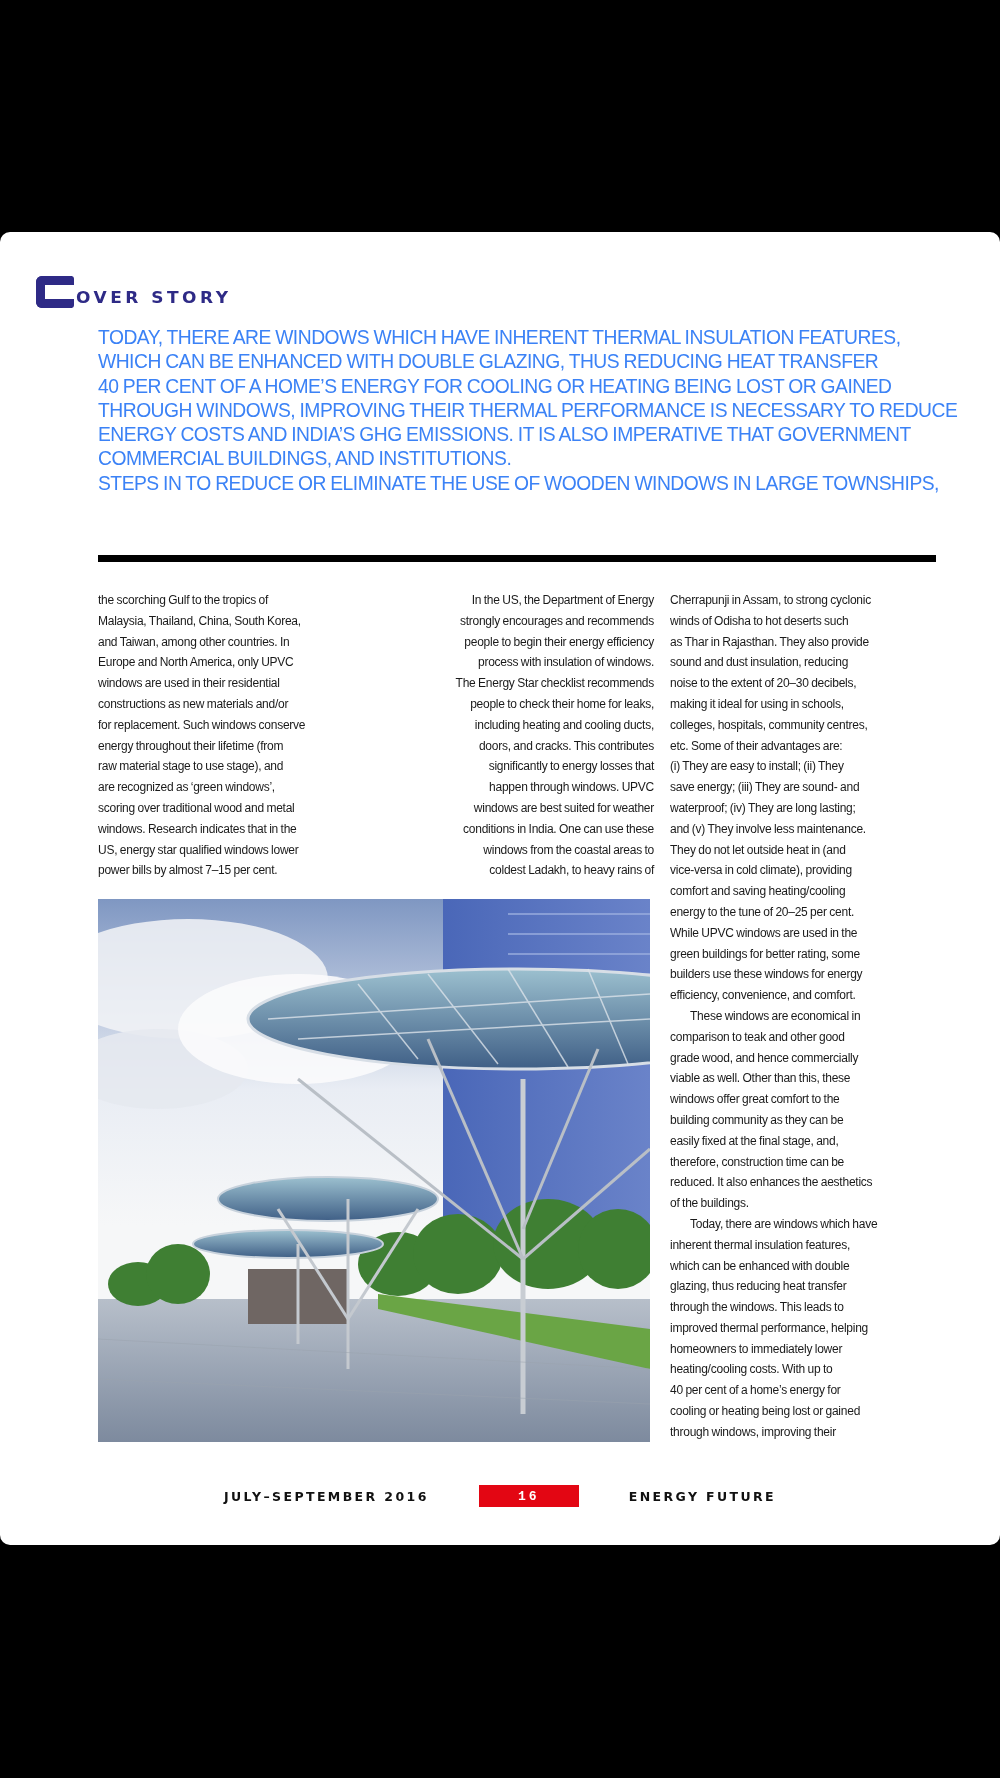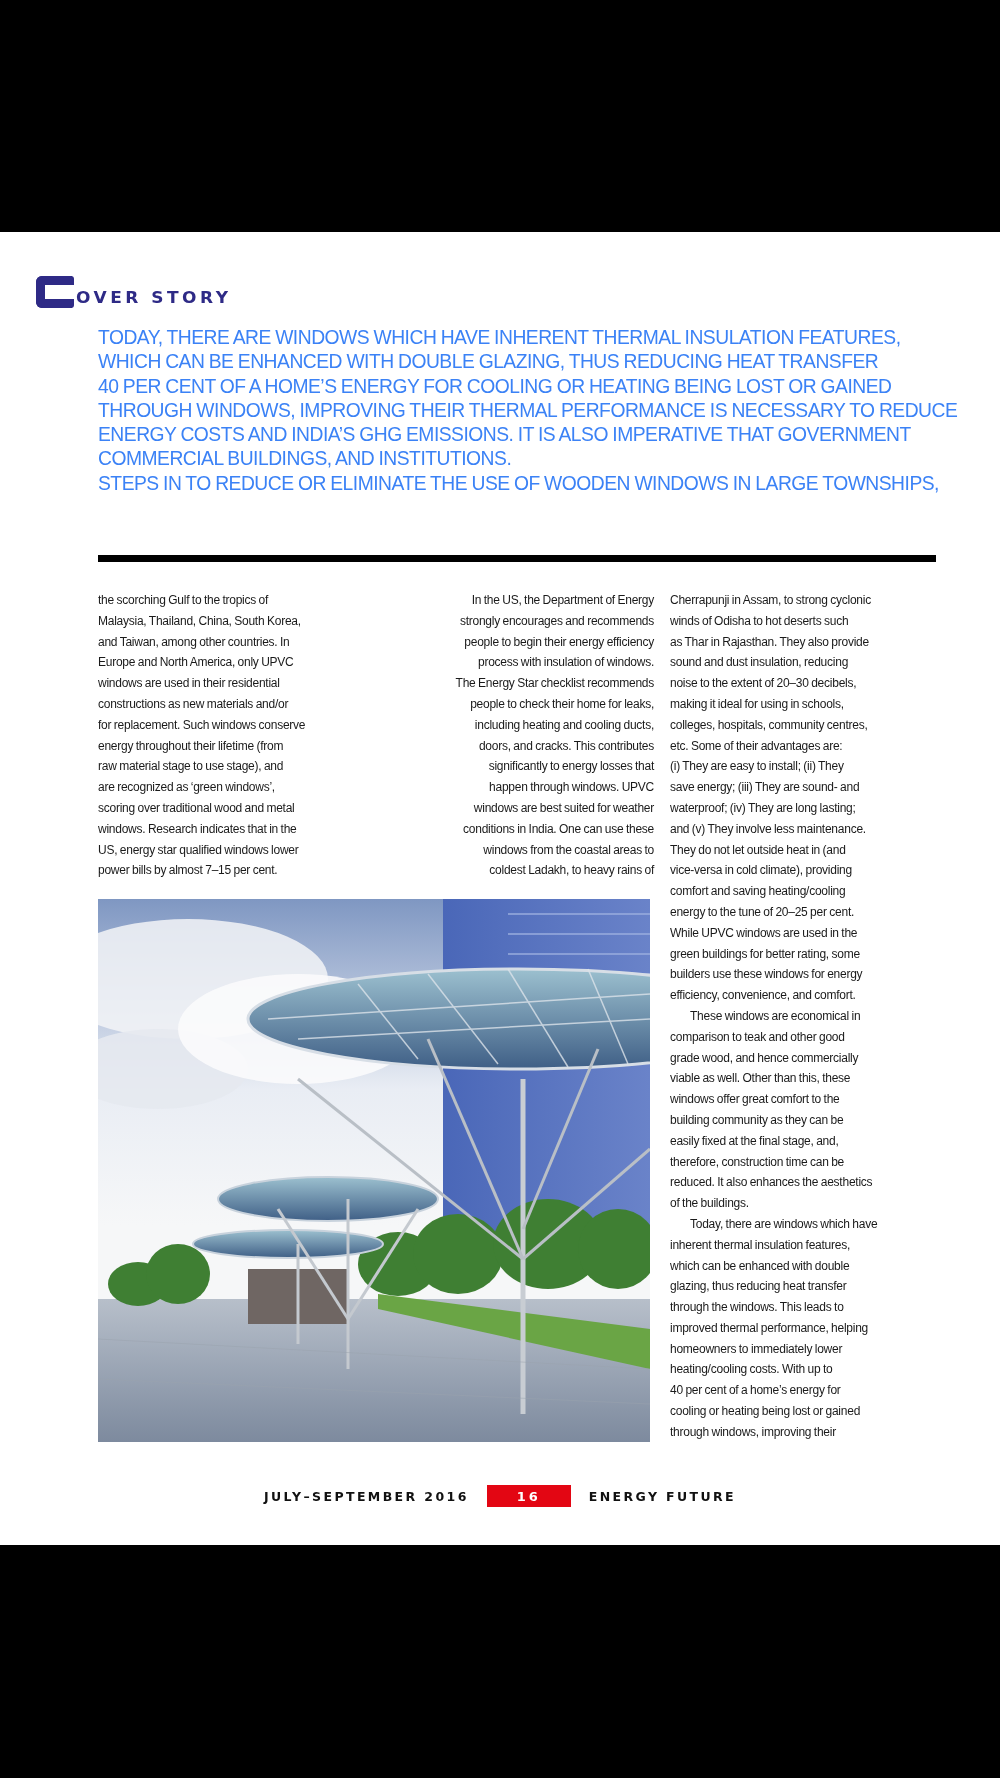--- a/index.html
+++ b/index.html
@@ -1,21 +1,21 @@
 <!DOCTYPE html>
 <html><head>
 <meta charset="utf-8">
 <style>
   html, body { margin: 0; padding: 0; }
   body {
     width: 1000px; height: 1778px; background: #000; position: relative; overflow: hidden;
     font-family: "Liberation Sans", sans-serif;
   }
   .page {
-    position: absolute; left: 0; top: 232px; width: 1000px; height: 1313px; background: #fff;
+    position: absolute; left: 0; top: 232px; width: 1000px; height: 1313px; background: #fff; border-radius: 10px;
   }
   .section-label {
     position: absolute; left: 36px; top: 36px; height: 40px; display: flex; align-items: flex-end;
     color: #2e2a86;
   }
   .section-label .big-c {
     display: inline-block; width: 36px; height: 32px; box-sizing: border-box;
     border: 9px solid #2e2a86; border-right: none; border-radius: 6px 0 0 6px; position: relative;
     margin-right: 4px;
   }
@@ -49,25 +49,26 @@
   .photo {
     position: absolute; left: 98px; top: 667px; width: 552px; height: 543px; overflow: hidden;
     background: linear-gradient(180deg, #8aa0c4 0%, #b9c6dc 18%, #e8ecf3 38%, #f2f3f5 55%, #cfd6de 70%, #9aa6b6 82%, #8491a3 100%);
   }
   .photo svg { position: absolute; left: 0; top: 0; }
   .footer {
     position: absolute; left: 0; top: 1252px; width: 1000px; height: 24px;
     display: flex; justify-content: center; align-items: center;
     font-family: "DejaVu Sans", sans-serif; font-size: 12.5px; letter-spacing: 2.4px; font-weight: bold;
     color: #111;
+    gap: 32px;
   }
   .footer .issue { margin-right: 18px; }
   .footer .pagenum {
-    background: #e30613; color: #fff; width: 84px; height: 22px; display: flex; align-items: center;
-    justify-content: center; font-size: 13px; letter-spacing: 3px; margin-right: 18px;
+    background: #e30613; color: #fff; width: 100px; height: 22px; display: flex; align-items: center;
+    justify-content: center; font-size: 13px; letter-spacing: 3px; margin-right: 18px; font-family: Liberation Mono, monospace;
   }
 </style>
 </head>
 <body>
 
 <div class="page">
 
   <div class="section-label">
     <span class="big-c"></span>
     <span class="rest">over story</span>

